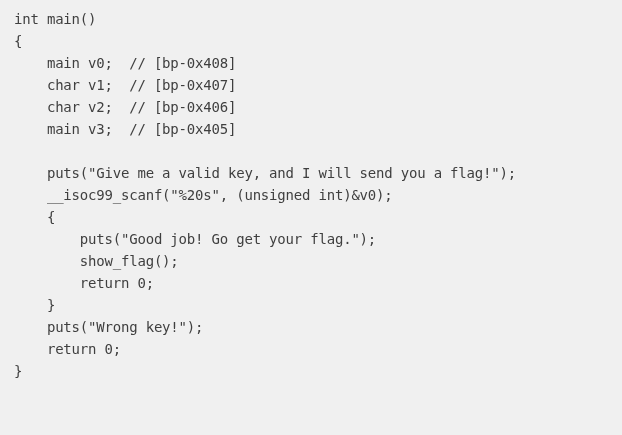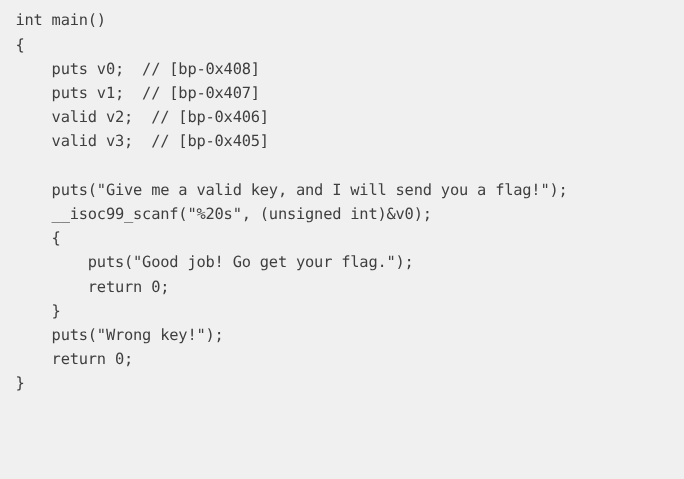--- a/index.html
+++ b/index.html
@@ -33,27 +33,28 @@
       font-weight: 400;
       letter-spacing: -0.2px;
     }
   </style>
 </head>
 <body>
 
 <div class="code-block">
   <div class="code-line">int main()</div>
   <div class="code-line">{</div>
-  <div class="code-line">    puts v0;  // [bp-0x408]</div>
-  <div class="code-line">    puts v1;  // [bp-0x407]</div>
-  <div class="code-line">    valid v2;  // [bp-0x406]</div>
-  <div class="code-line">    valid v3;  // [bp-0x405]</div>
+  <div class="code-line">    main v0;  // [bp-0x408]</div>
+  <div class="code-line">    char v1;  // [bp-0x407]</div>
+  <div class="code-line">    char v2;  // [bp-0x406]</div>
+  <div class="code-line">    main v3;  // [bp-0x405]</div>
   <div class="code-line"></div>
   <div class="code-line">    puts("Give me a valid key, and I will send you a flag!");</div>
   <div class="code-line">    __isoc99_scanf("%20s", (unsigned int)&amp;v0);</div>
   <div class="code-line">    {</div>
   <div class="code-line">        puts("Good job! Go get your flag.");</div>
+  <div class="code-line">        show_flag();</div>
   <div class="code-line">        return 0;</div>
   <div class="code-line">    }</div>
   <div class="code-line">    puts("Wrong key!");</div>
   <div class="code-line">    return 0;</div>
   <div class="code-line">}</div>
 </div>
 
 </body></html>

